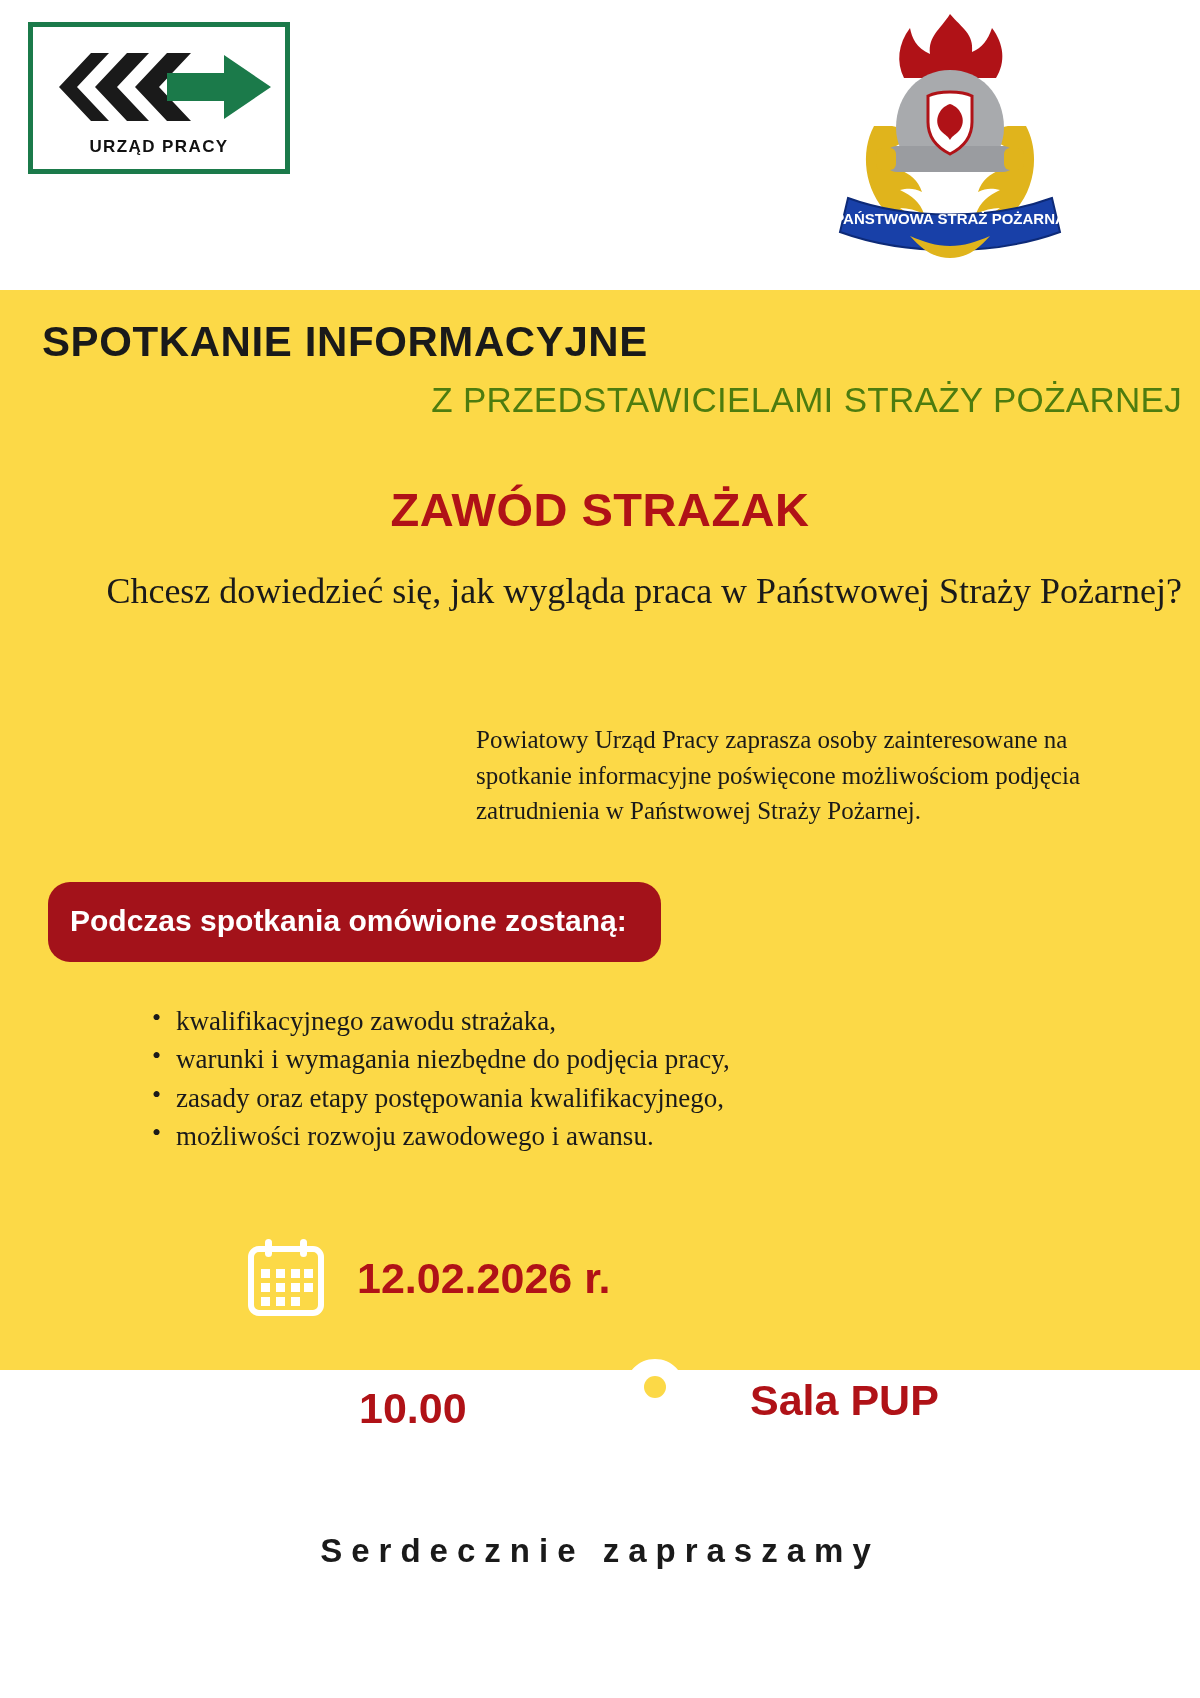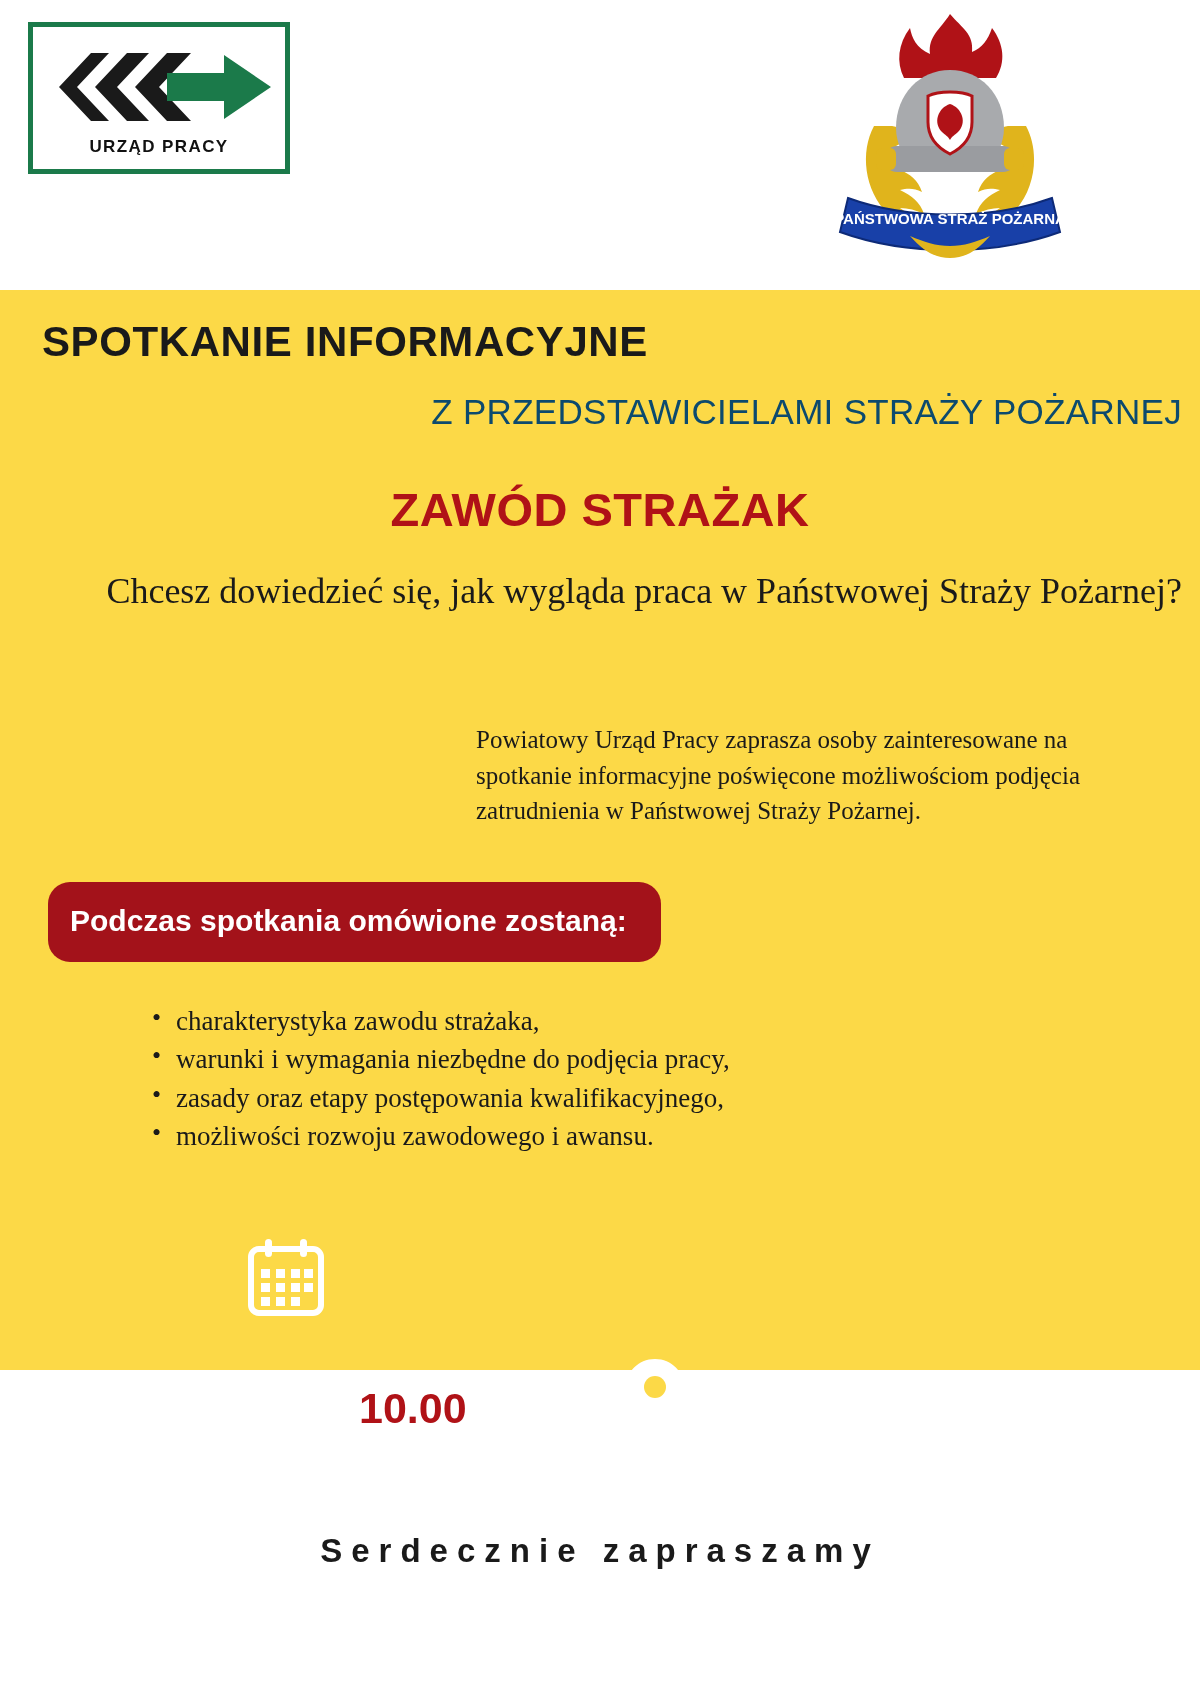--- a/index.html
+++ b/index.html
@@ -82,24 +82,23 @@
     font-weight: bold;
     color: #1a1a1a;
     letter-spacing: 0.6px;
     font-family: "Liberation Sans", sans-serif;
   }
   .title-sub {
     position: absolute;
     right: 18px;
     top: 90px;
     font-size: 35px;
-    color: #0c4a6e;
+    color: #4d7c0f;
     letter-spacing: 0.3px;
     font-family: "Liberation Sans", sans-serif;
-    margin-top: 12px;
   }
   .title-red {
     position: absolute;
     left: 0;
     right: 0;
     top: 192px;
     text-align: center;
     font-size: 47px;
     font-weight: bold;
     color: #b01217;
@@ -253,21 +252,21 @@
     <div class="title-sub">Z PRZEDSTAWICIELAMI STRAŻY POŻARNEJ</div>
     <div class="title-red">ZAWÓD STRAŻAK</div>
 
     <div class="lead">Chcesz dowiedzieć się, jak wygląda praca w Państwowej Straży Pożarnej?</div>
 
     <div class="intro">Powiatowy Urząd Pracy zaprasza osoby zainteresowane na spotkanie informacyjne poświęcone możliwościom podjęcia zatrudnienia w Państwowej Straży Pożarnej.</div>
 
     <div class="agenda-banner">Podczas spotkania omówione zostaną:</div>
 
     <ul class="agenda-list">
-      <li>charakterystyka zawodu strażaka,</li>
+      <li>kwalifikacyjnego zawodu strażaka,</li>
       <li>warunki i wymagania niezbędne do podjęcia pracy,</li>
       <li>zasady oraz etapy postępowania kwalifikacyjnego,</li>
       <li>możliwości rozwoju zawodowego i awansu.</li>
     </ul>
 
     <div class="info-row row-date">
       <span class="icon-box">
         <svg width="86" height="86" viewBox="0 0 86 86">
           <rect x="8" y="14" width="70" height="64" rx="8" fill="none" stroke="#ffffff" stroke-width="6"></rect>
           <rect x="22" y="4" width="7" height="18" rx="3.5" fill="#ffffff"></rect>
@@ -278,37 +277,39 @@
           <rect x="61" y="34" width="9" height="9" fill="#ffffff"></rect>
           <rect x="18" y="48" width="9" height="9" fill="#ffffff"></rect>
           <rect x="33" y="48" width="9" height="9" fill="#ffffff"></rect>
           <rect x="48" y="48" width="9" height="9" fill="#ffffff"></rect>
           <rect x="61" y="48" width="9" height="9" fill="#ffffff"></rect>
           <rect x="18" y="62" width="9" height="9" fill="#ffffff"></rect>
           <rect x="33" y="62" width="9" height="9" fill="#ffffff"></rect>
           <rect x="48" y="62" width="9" height="9" fill="#ffffff"></rect>
         </svg>
       </span>
+      <span class="info-text">12.02.2026 r.</span>
     </div>
 
     <div class="info-row row-time">
       <span class="icon-box">
         <svg width="86" height="86" viewBox="0 0 86 86">
           <circle cx="43" cy="43" r="34" fill="none" stroke="#ffffff" stroke-width="6"></circle>
           <line x1="43" y1="43" x2="43" y2="22" stroke="#ffffff" stroke-width="6" stroke-linecap="round"></line>
           <line x1="43" y1="43" x2="58" y2="53" stroke="#ffffff" stroke-width="6" stroke-linecap="round"></line>
         </svg>
       </span>
       <span class="info-text">10.00</span>
     </div>
 
     <div class="info-row row-place">
       <span class="icon-box small">
         <svg width="70" height="90" viewBox="0 0 70 90">
           <path d="M35 4 C18 4 6 17 6 33 c0 21 22 40 29 53 7 -13 29 -32 29 -53 C64 17 52 4 35 4z" fill="#ffffff"></path>
           <circle cx="35" cy="32" r="11" fill="#fcd947"></circle>
         </svg>
       </span>
+      <span class="info-text place">Sala PUP</span>
     </div>
 
     <div class="closing">Serdecznie zapraszamy</div>
   </div>
 </div>
 
 </body></html>

